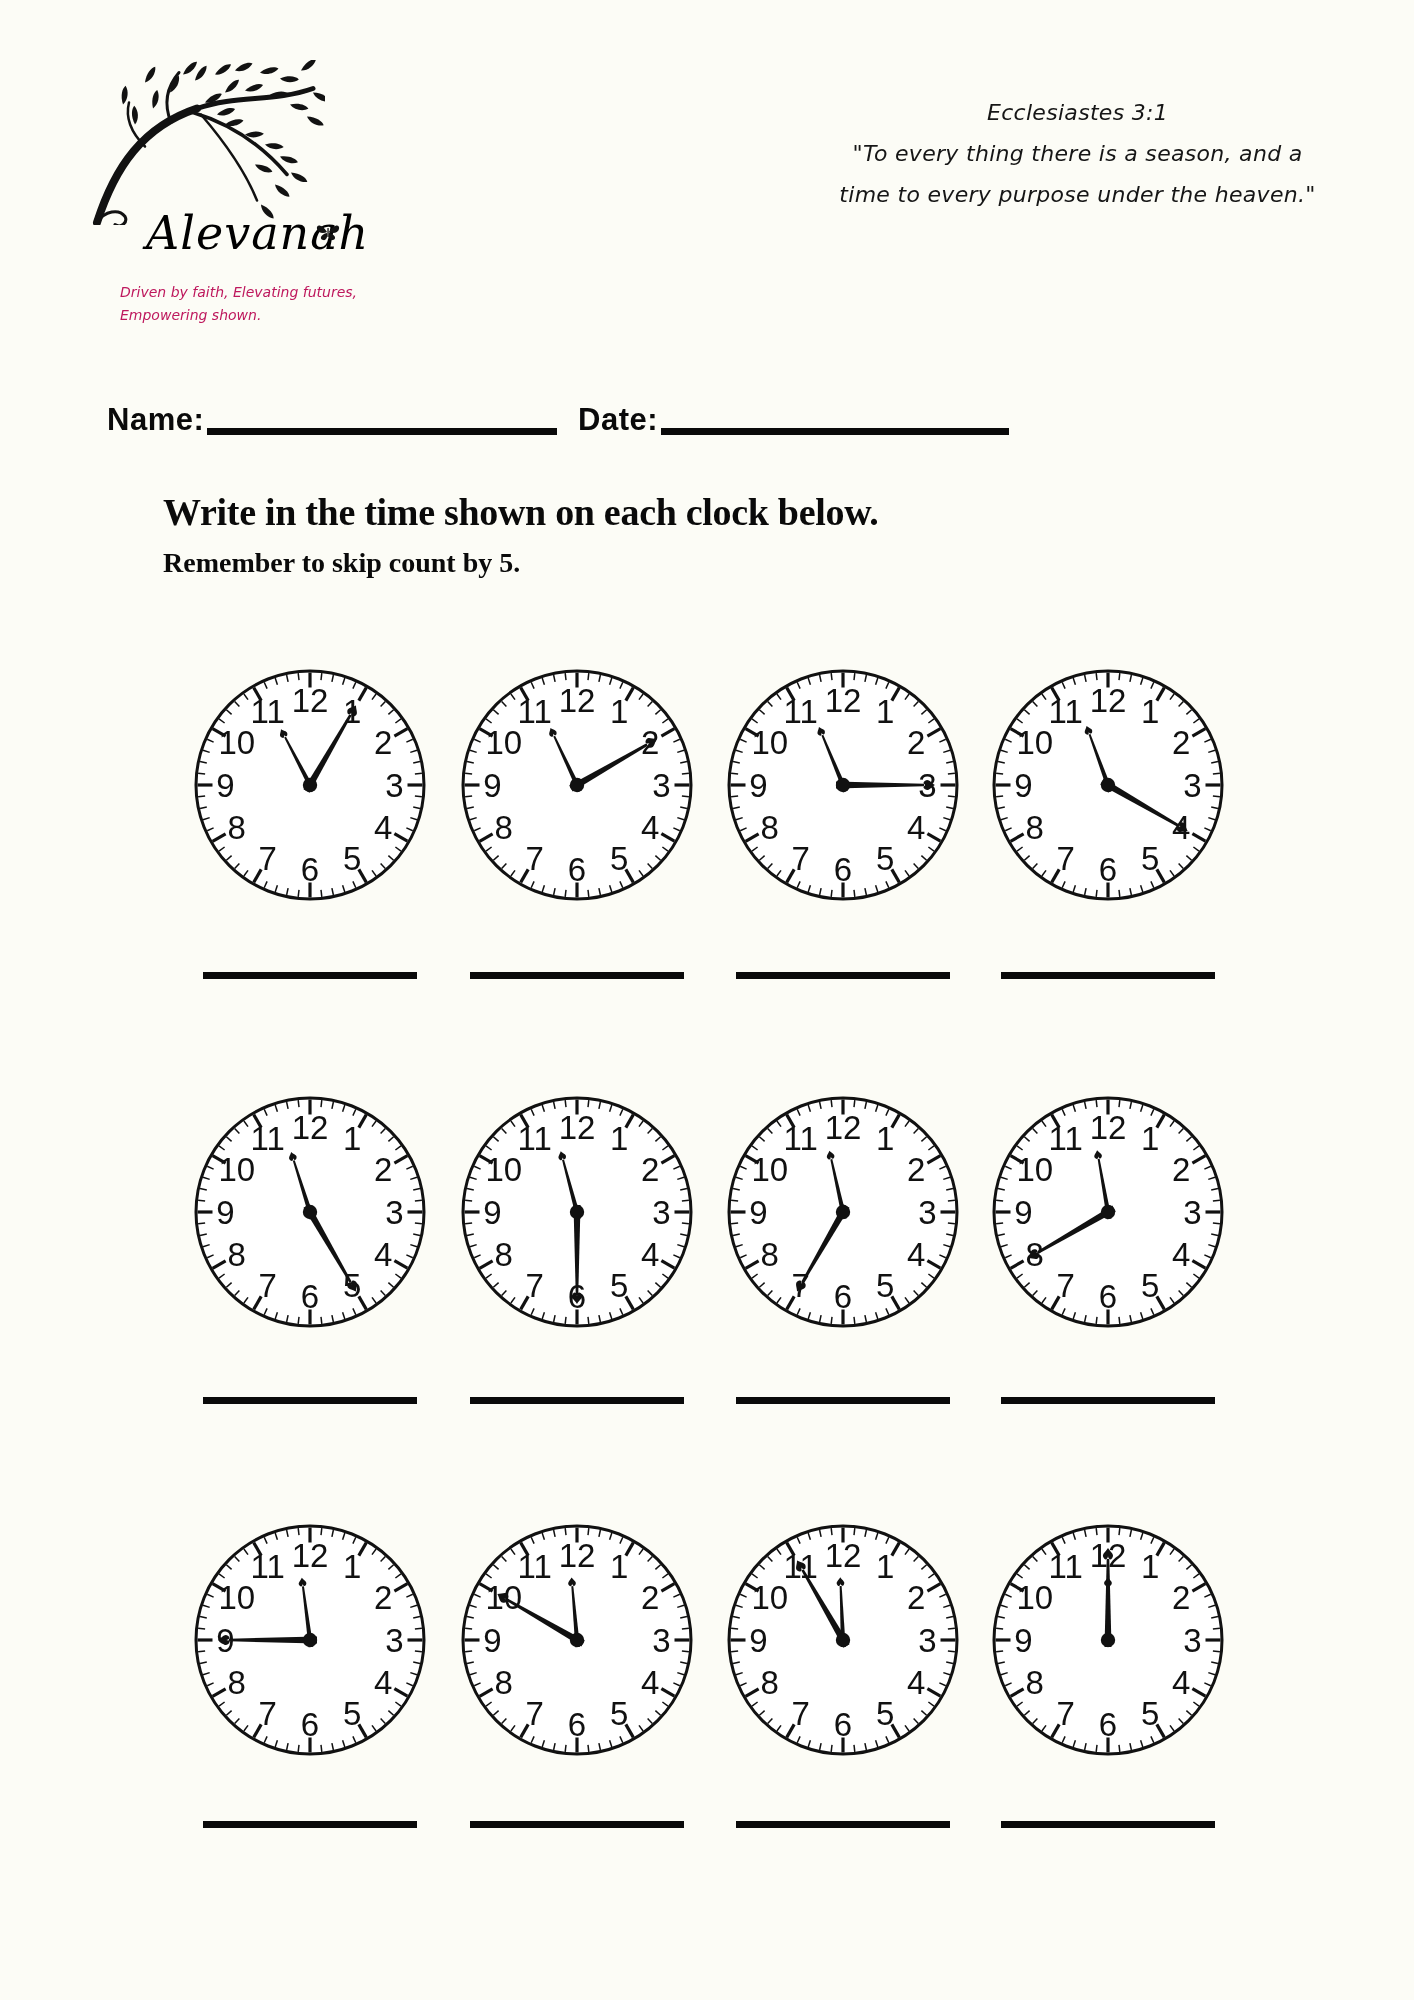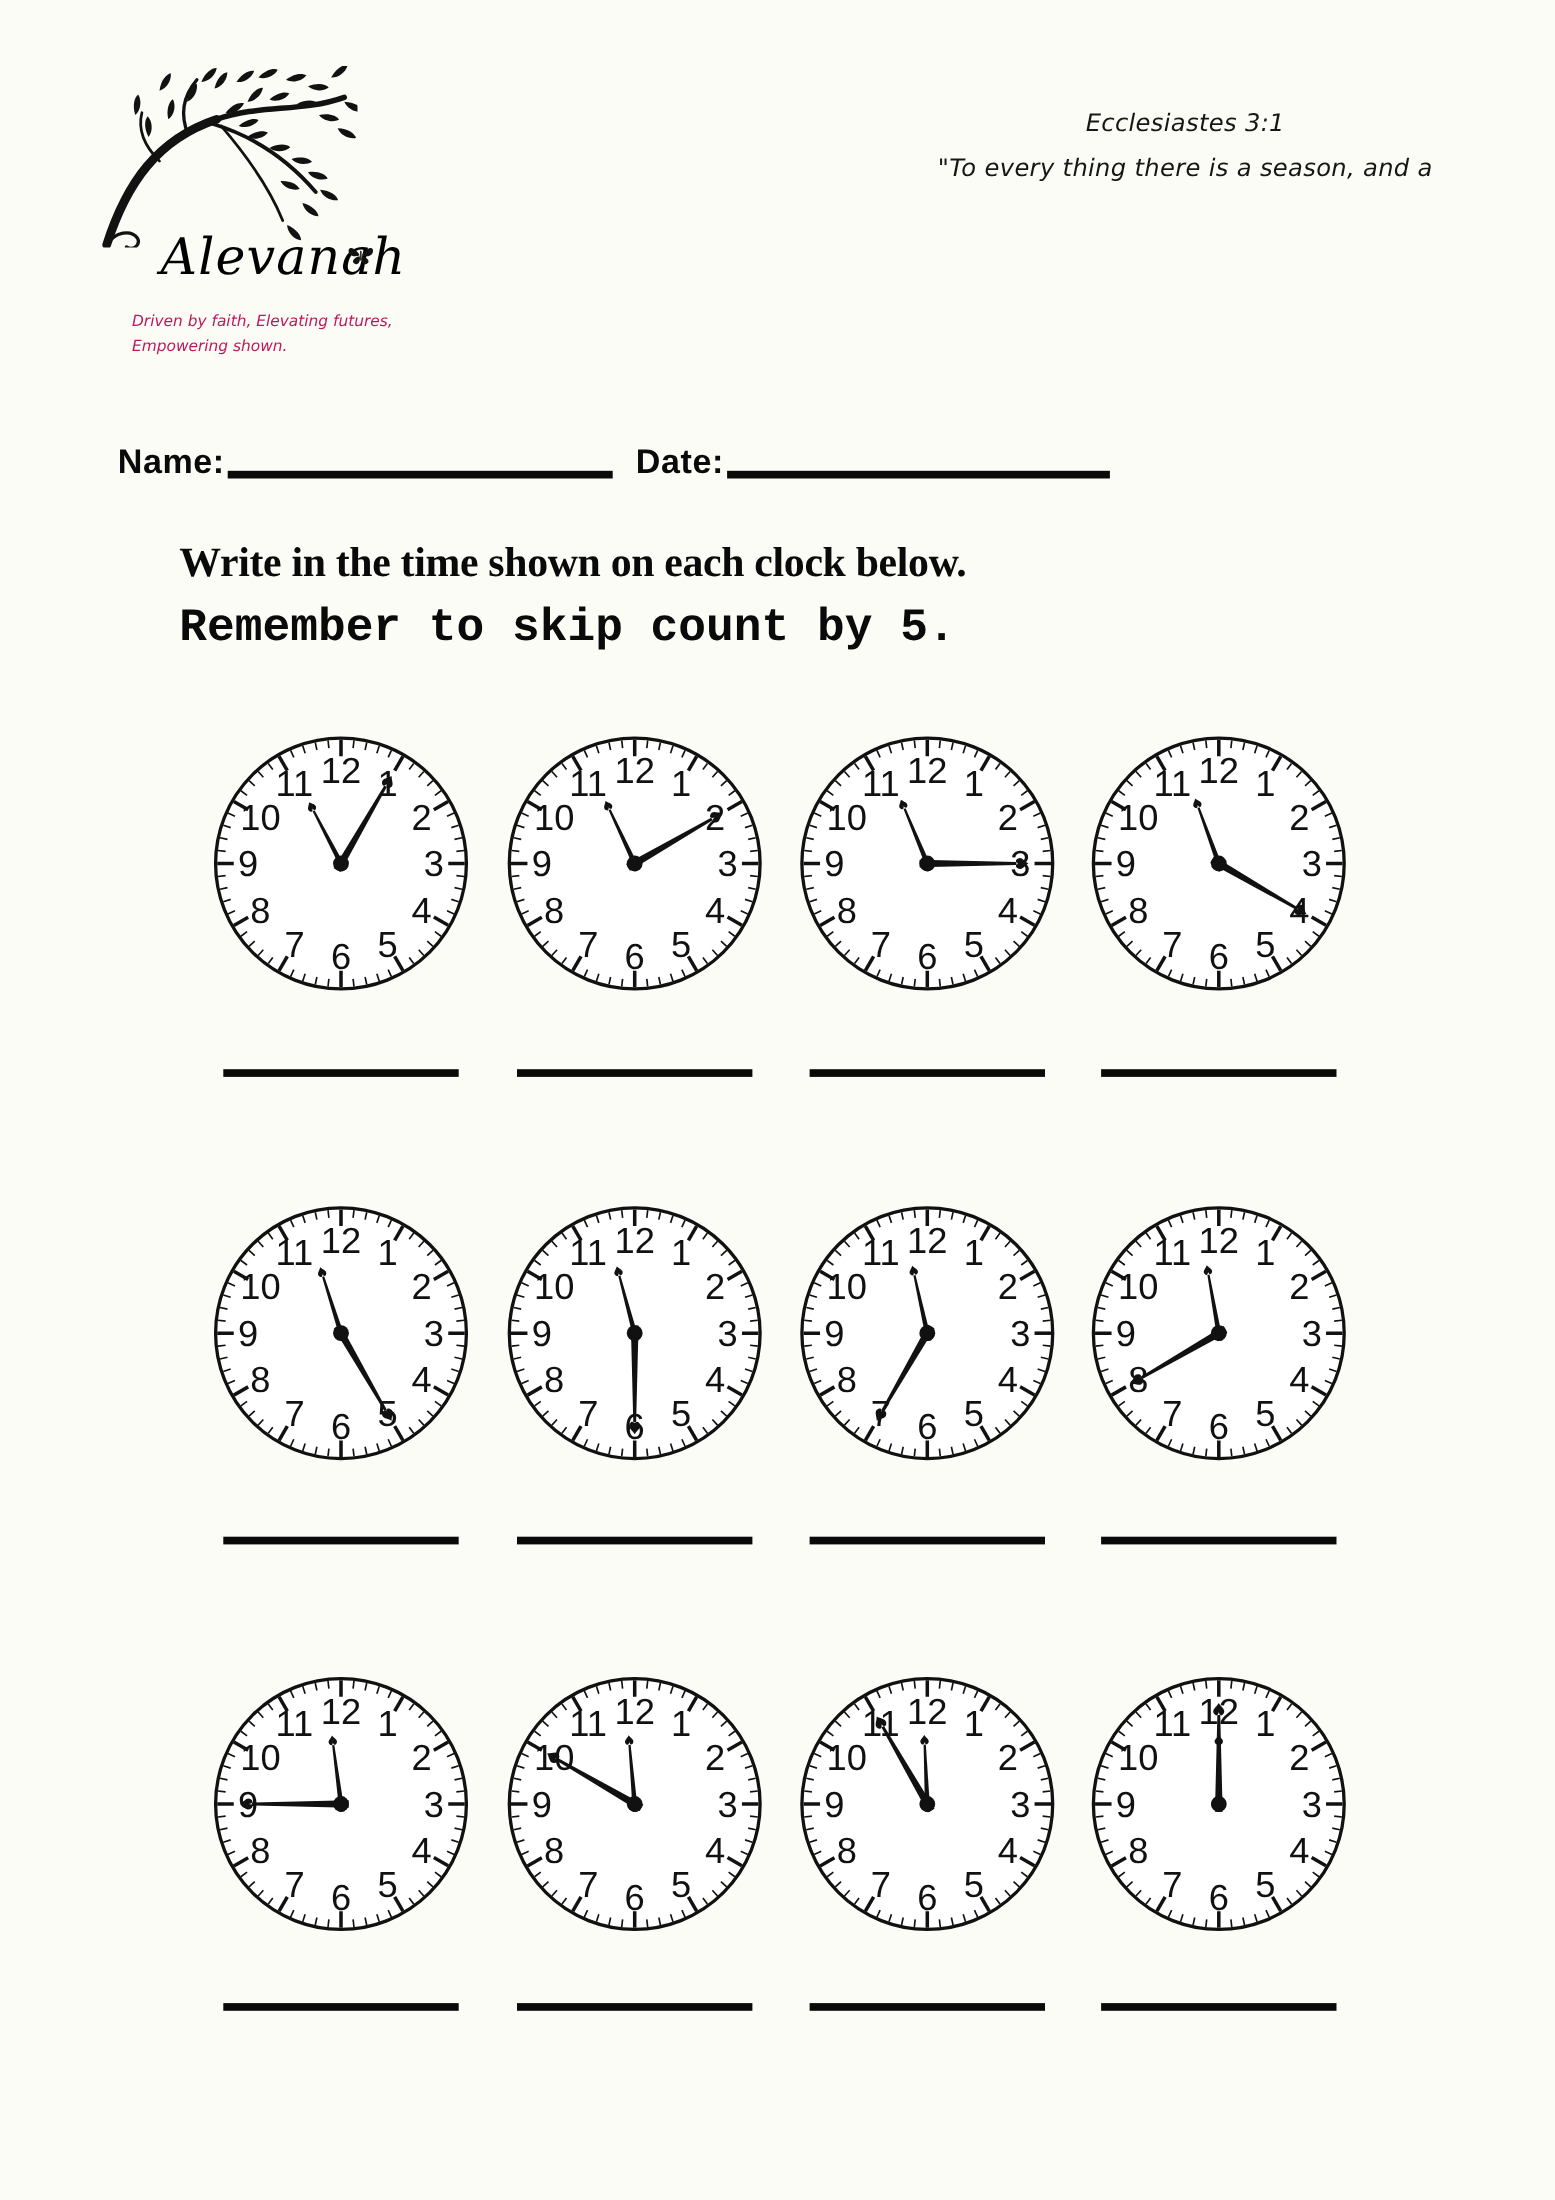--- a/index.html
+++ b/index.html
@@ -36,22 +36,22 @@
   #name-group .writeline{width:350px;}
   #date-group{left:578px; top:402px;}
   #date-group .writeline{width:348px;}
   
   .heading{position:absolute; left:115px; top:490px;margin-left:48px;}
   .heading .title{
     font-family:"Liberation Serif", serif; font-weight:bold;
     font-size:38px; letter-spacing:-.3px;
   }
   .heading .subtitle{
-    font-family:Liberation Mono, monospace; font-weight:bold;
-    font-size:42px; margin-top:13px;
+    font-family:Liberation Serif, serif; font-weight:bold;
+    font-size:28px; margin-top:13px;
   }
   
   .clock-cell{position:absolute; width:234px; height:234px;}
   .clock-cell svg{display:block; width:234px; height:234px;}
   .clock-svg text{
     font-family:"Liberation Sans", sans-serif; font-size:33px;
     fill:#111; text-anchor:middle;
   }
   .answer-line{position:absolute; width:214px; height:7px; background:#0a0a0a;}
 </style>
@@ -116,20 +116,21 @@
   </svg>
 
   <div class="tagline">
     <div>Driven by faith, Elevating futures,</div>
     <div>Empowering shown.</div>
   </div>
 
   <div class="verse">
     <div>Ecclesiastes 3:1</div>
     <div>"To every thing there is a season, and a</div>
+    <div>time to every purpose under the heaven."</div>
   </div>
 
   <div class="field" id="name-group">
     <span class="lbl">Name:</span>
     <div class="writeline"></div>
   </div>
   <div class="field" id="date-group">
     <span class="lbl">Date:</span>
     <div class="writeline"></div>
   </div>

